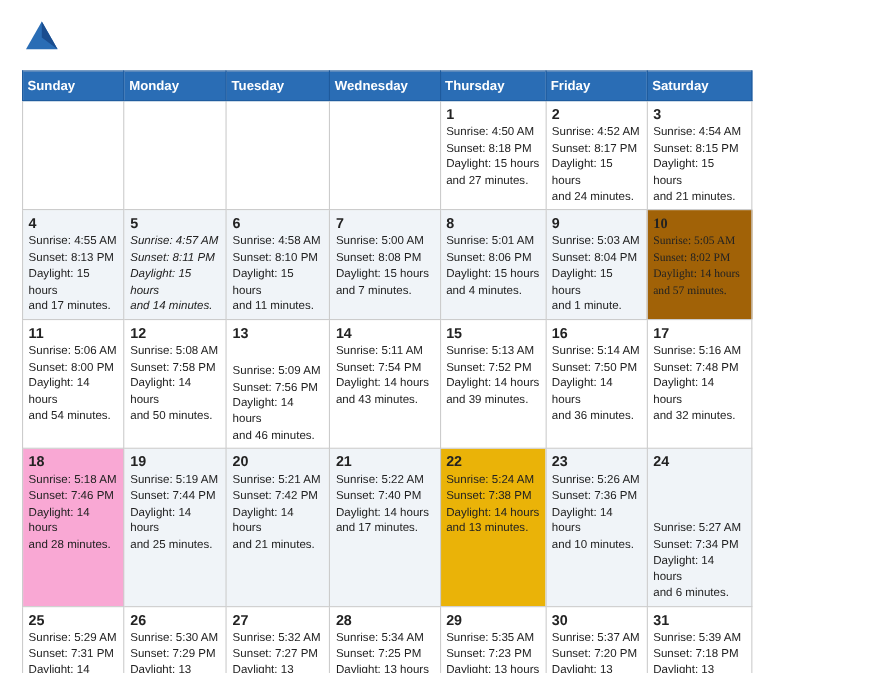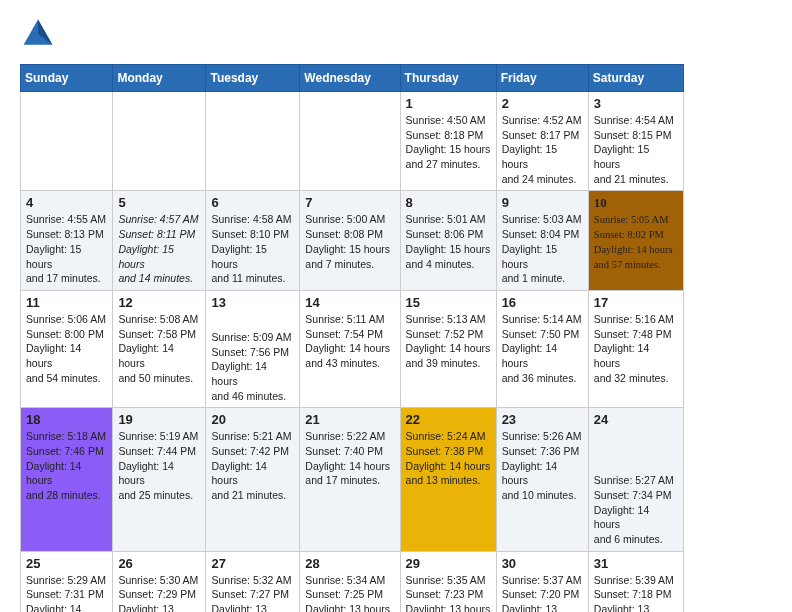--- a/index.html
+++ b/index.html
@@ -257,21 +257,21 @@
           </td>
           <td>
             <span class="day-number">17</span>
             <div class="day-info" style="white-space: pre-line;">Sunrise: 5:16 AM
 Sunset: 7:48 PM
 Daylight: 14 hours
 and 32 minutes.</div>
           </td>
         </tr>
         <tr>
-          <td style="background: #8b5cf6;">
+          <td style="background: #f9a8d4;">
             <span class="day-number">18</span>
             <div class="day-info" style="white-space: pre-line;">Sunrise: 5:18 AM
 Sunset: 7:46 PM
 Daylight: 14 hours
 and 28 minutes.</div>
           </td>
           <td style="background: rgb(240, 244, 248);">
             <span class="day-number">19</span>
             <div class="day-info" style="white-space: pre-line;">Sunrise: 5:19 AM
 Sunset: 7:44 PM

